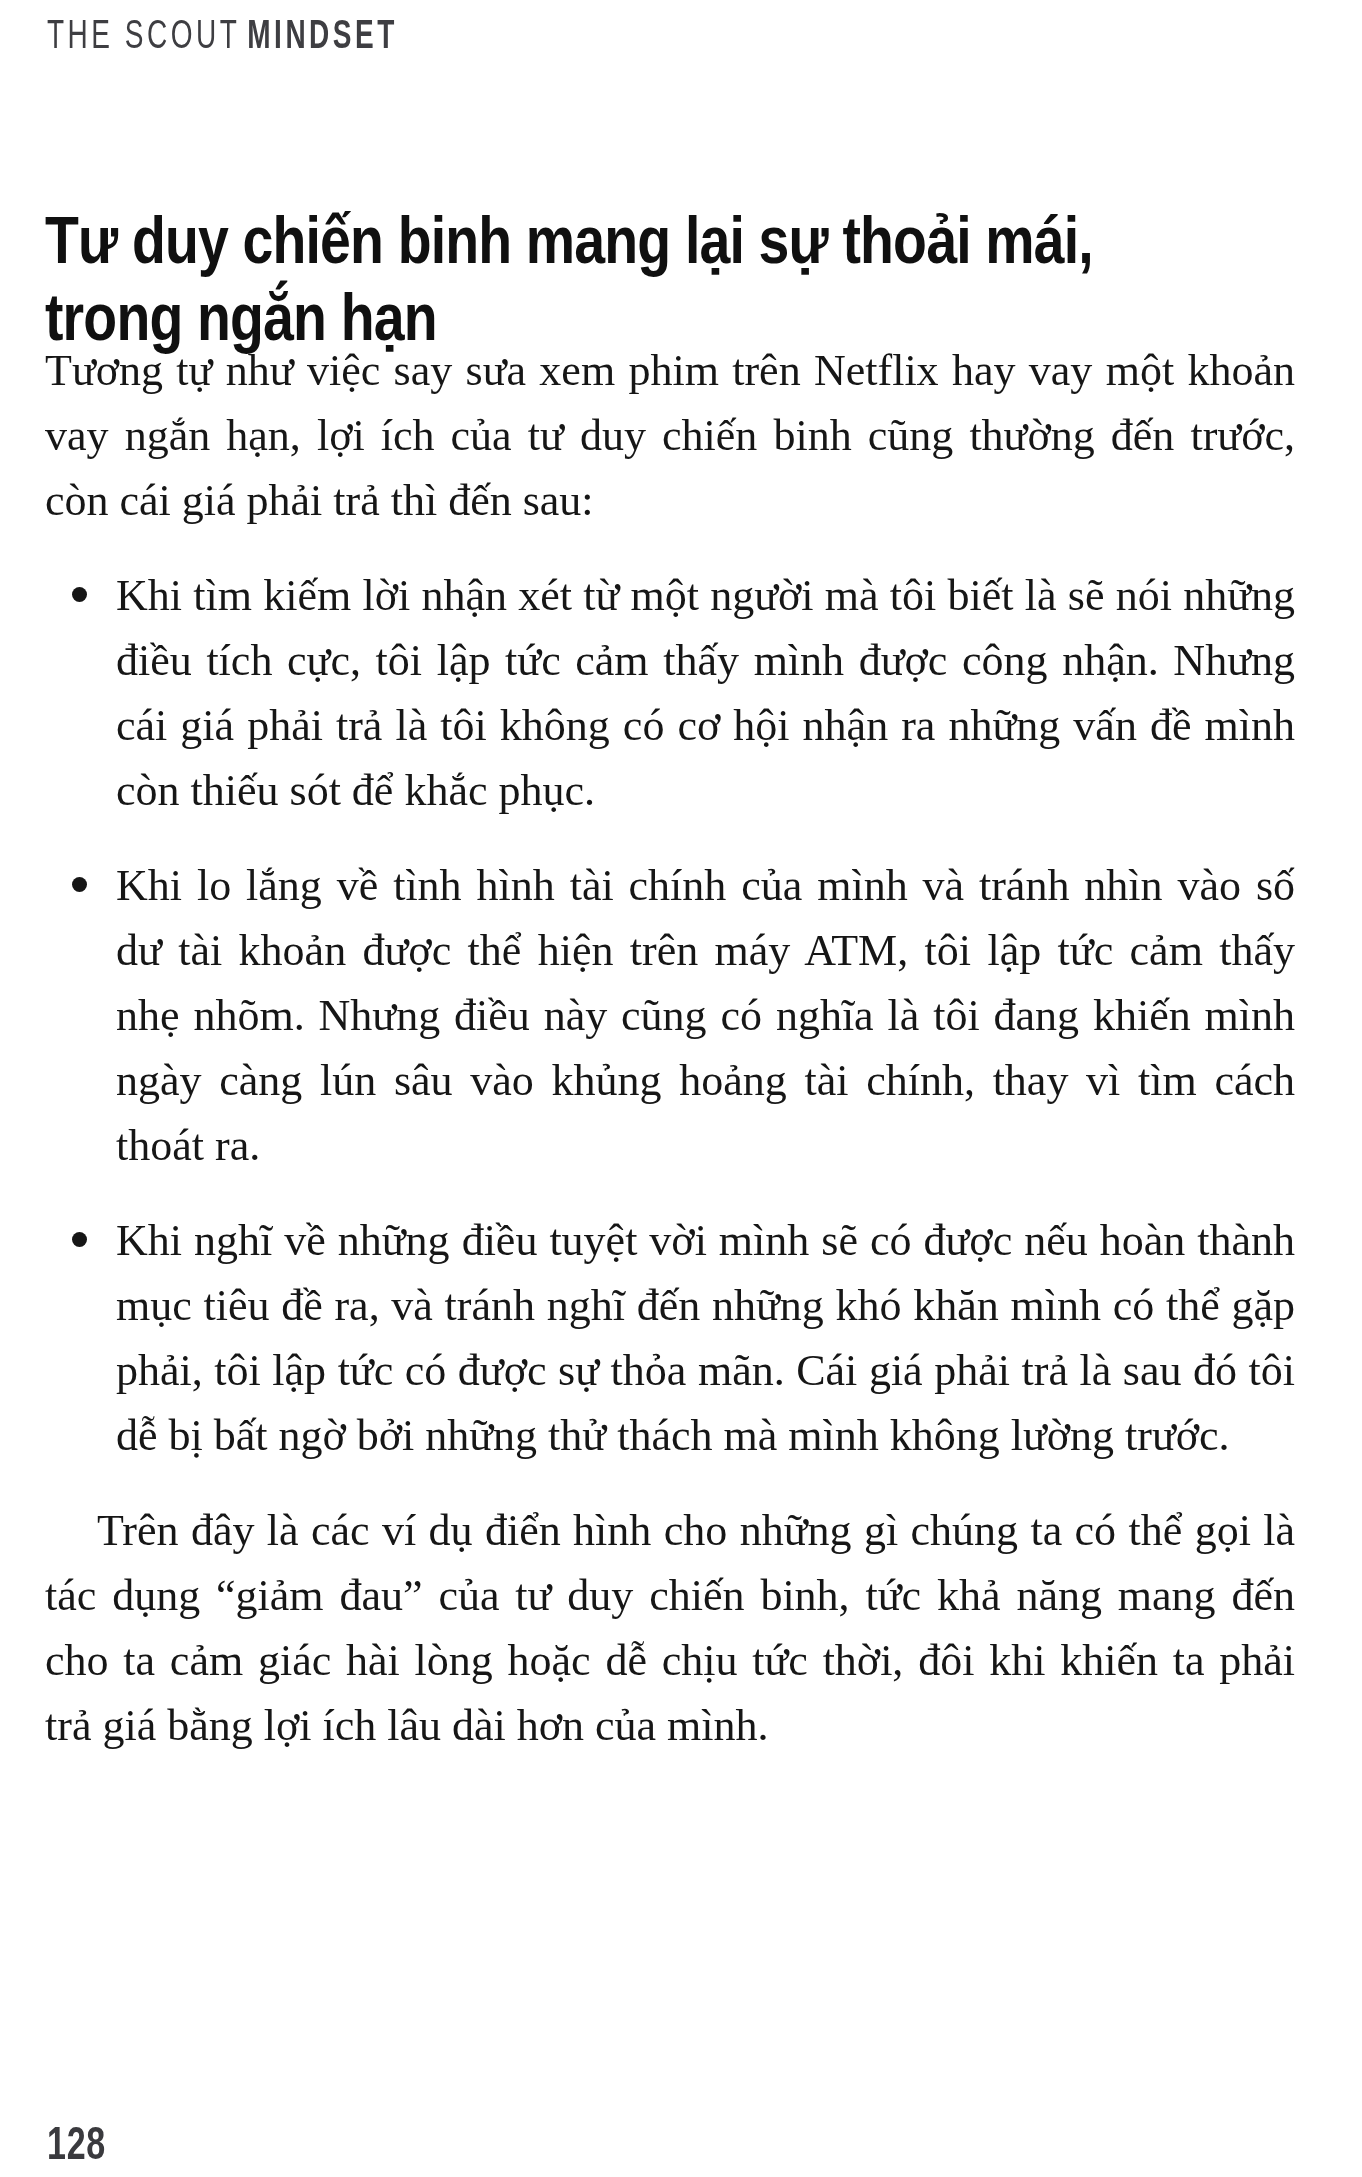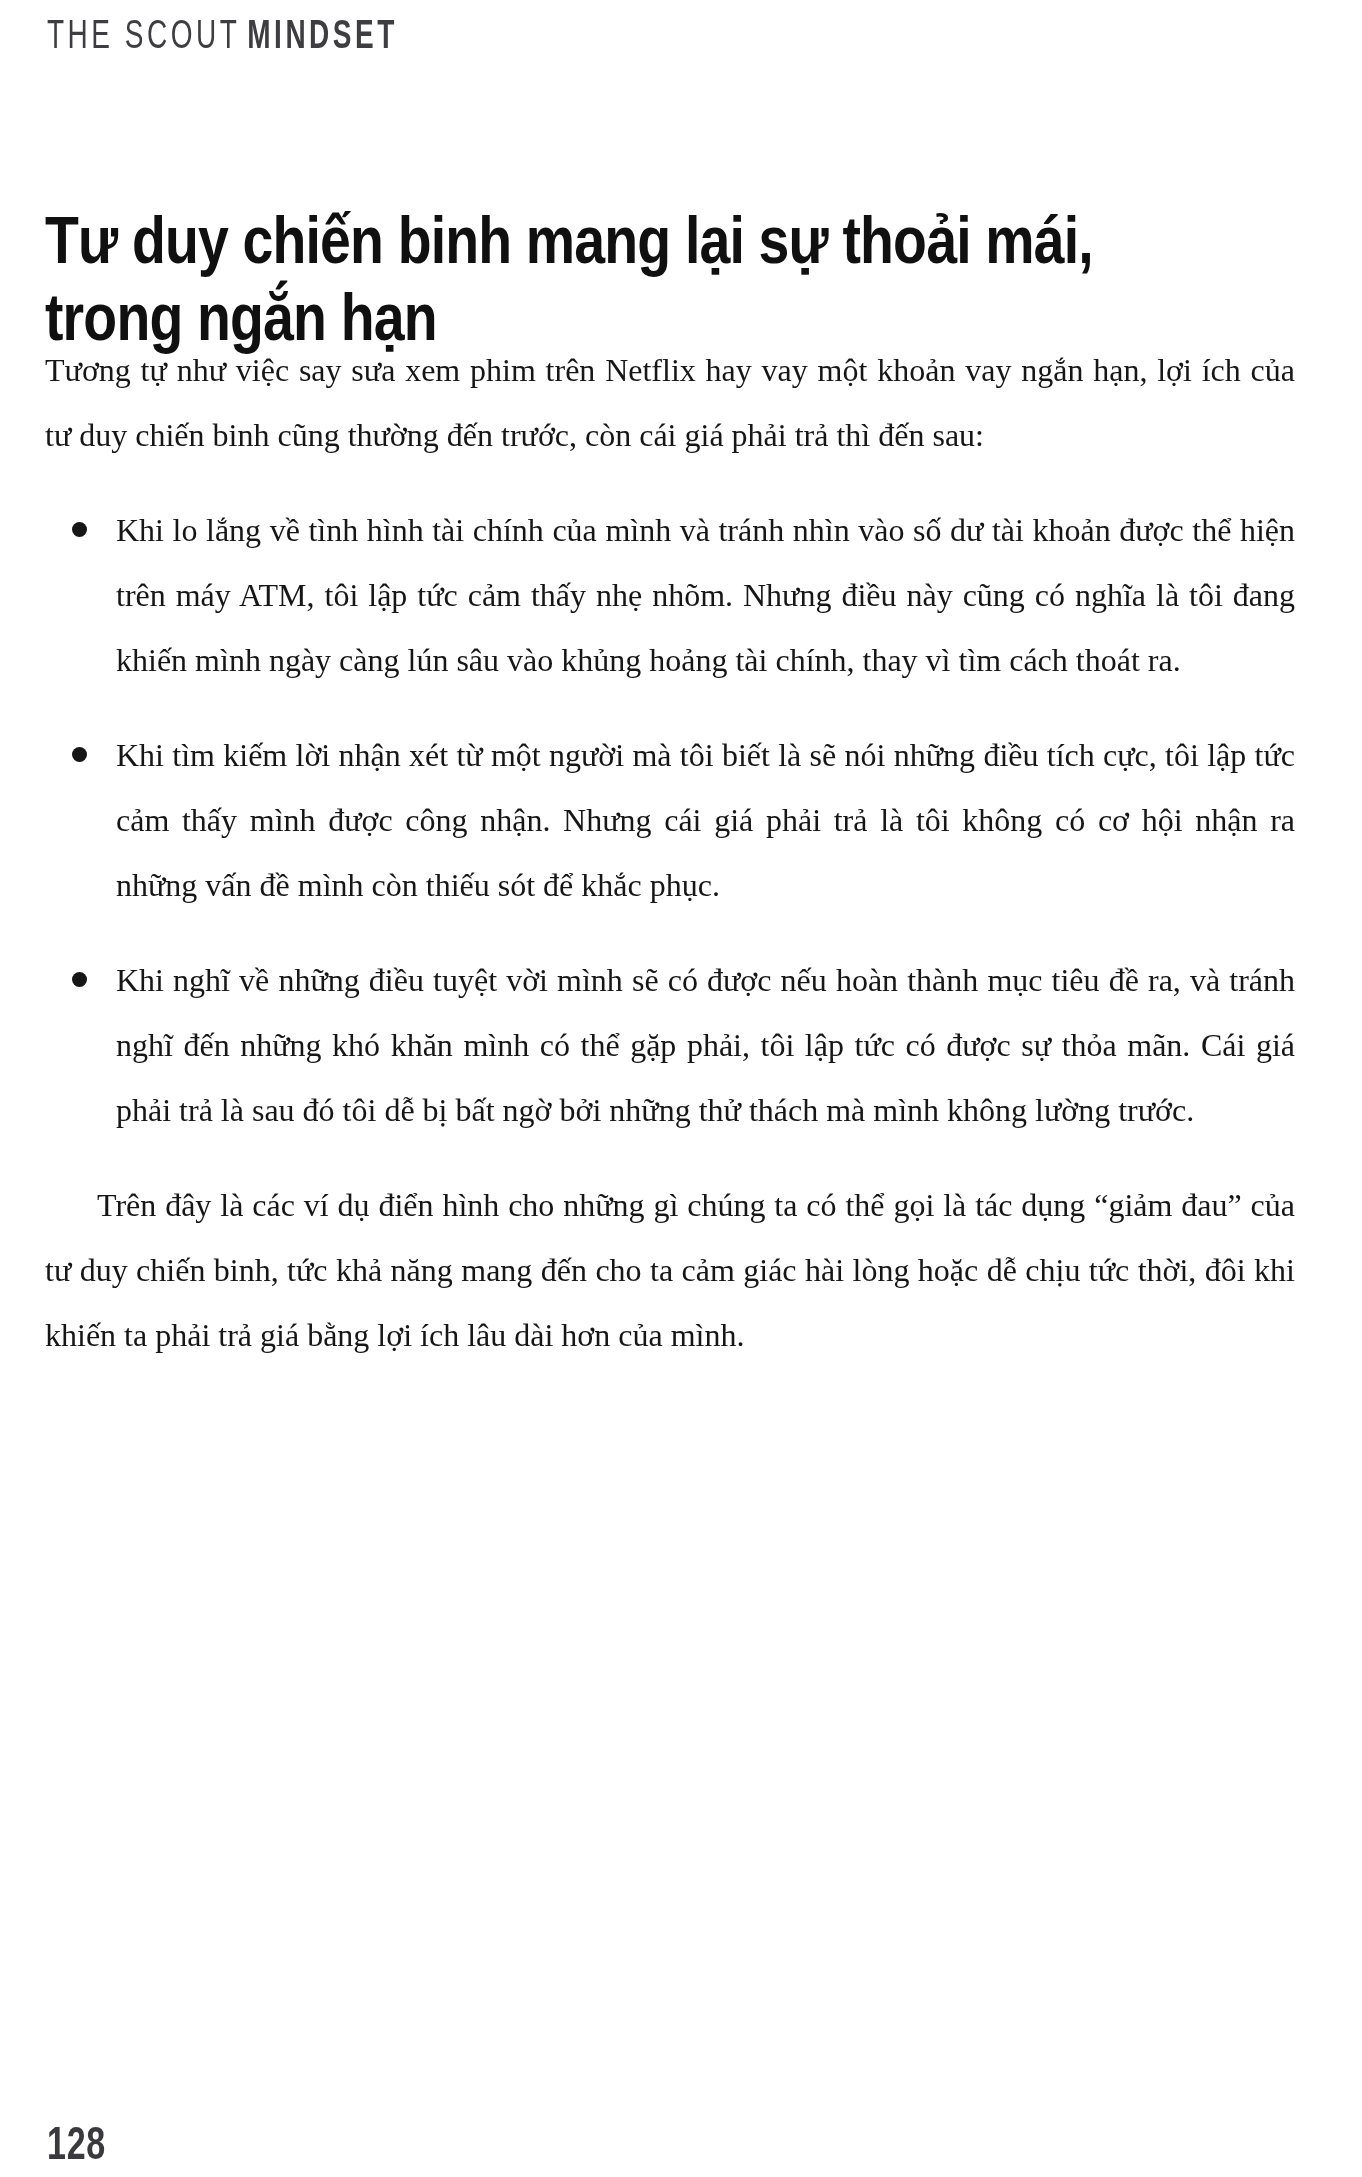--- a/index.html
+++ b/index.html
@@ -50,21 +50,21 @@
     transform-origin: 0 0;
   }
   .chapter-title .title-line { white-space: nowrap; }
 
   
   .content {
     position: absolute;
     top: 338px;
     left: 45px;
     width: 1250px;
-    font-size: 32px;
+    font-size: 44px;
     line-height: 65px;
     text-align: justify;
   }
   .content p { margin: 0; }
 
   .bullet-list {
     list-style: none;
     margin: 30px 0;
     padding: 0 0 0 71px;
   }
@@ -116,22 +116,22 @@
 
   <h1 class="chapter-title">
     <div class="title-line">Tư duy chiến binh mang lại sự thoải mái,</div>
     <div class="title-line">trong ngắn hạn</div>
   </h1>
 
   <div class="content">
     <p class="intro">Tương tự như việc say sưa xem phim trên Netflix hay vay một khoản vay ngắn hạn, lợi ích của tư duy chiến binh cũng thường đến trước, còn cái giá phải trả thì đến sau:</p>
 
     <ul class="bullet-list">
+      <li>Khi tìm kiếm lời nhận xét từ một người mà tôi biết là sẽ nói những điều tích cực, tôi lập tức cảm thấy mình được công nhận. Nhưng cái giá phải trả là tôi không có cơ hội nhận ra những vấn đề mình còn thiếu sót để khắc phục.</li>
       <li>Khi lo lắng về tình hình tài chính của mình và tránh nhìn vào số dư tài khoản được thể hiện trên máy ATM, tôi lập tức cảm thấy nhẹ nhõm. Nhưng điều này cũng có nghĩa là tôi đang khiến mình ngày càng lún sâu vào khủng hoảng tài chính, thay vì tìm cách thoát ra.</li>
-      <li>Khi tìm kiếm lời nhận xét từ một người mà tôi biết là sẽ nói những điều tích cực, tôi lập tức cảm thấy mình được công nhận. Nhưng cái giá phải trả là tôi không có cơ hội nhận ra những vấn đề mình còn thiếu sót để khắc phục.</li>
       <li>Khi nghĩ về những điều tuyệt vời mình sẽ có được nếu hoàn thành mục tiêu đề ra, và tránh nghĩ đến những khó khăn mình có thể gặp phải, tôi lập tức có được sự thỏa mãn. Cái giá phải trả là sau đó tôi dễ bị bất ngờ bởi những thử thách mà mình không lường trước.</li>
     </ul>
 
     <p class="closing">Trên đây là các ví dụ điển hình cho những gì chúng ta có thể gọi là tác dụng “giảm đau” của tư duy chiến binh, tức khả năng mang đến cho ta cảm giác hài lòng hoặc dễ chịu tức thời, đôi khi khiến ta phải trả giá bằng lợi ích lâu dài hơn của mình.</p>
   </div>
 
   <div class="page-number">128</div>
 
 </div>
 

